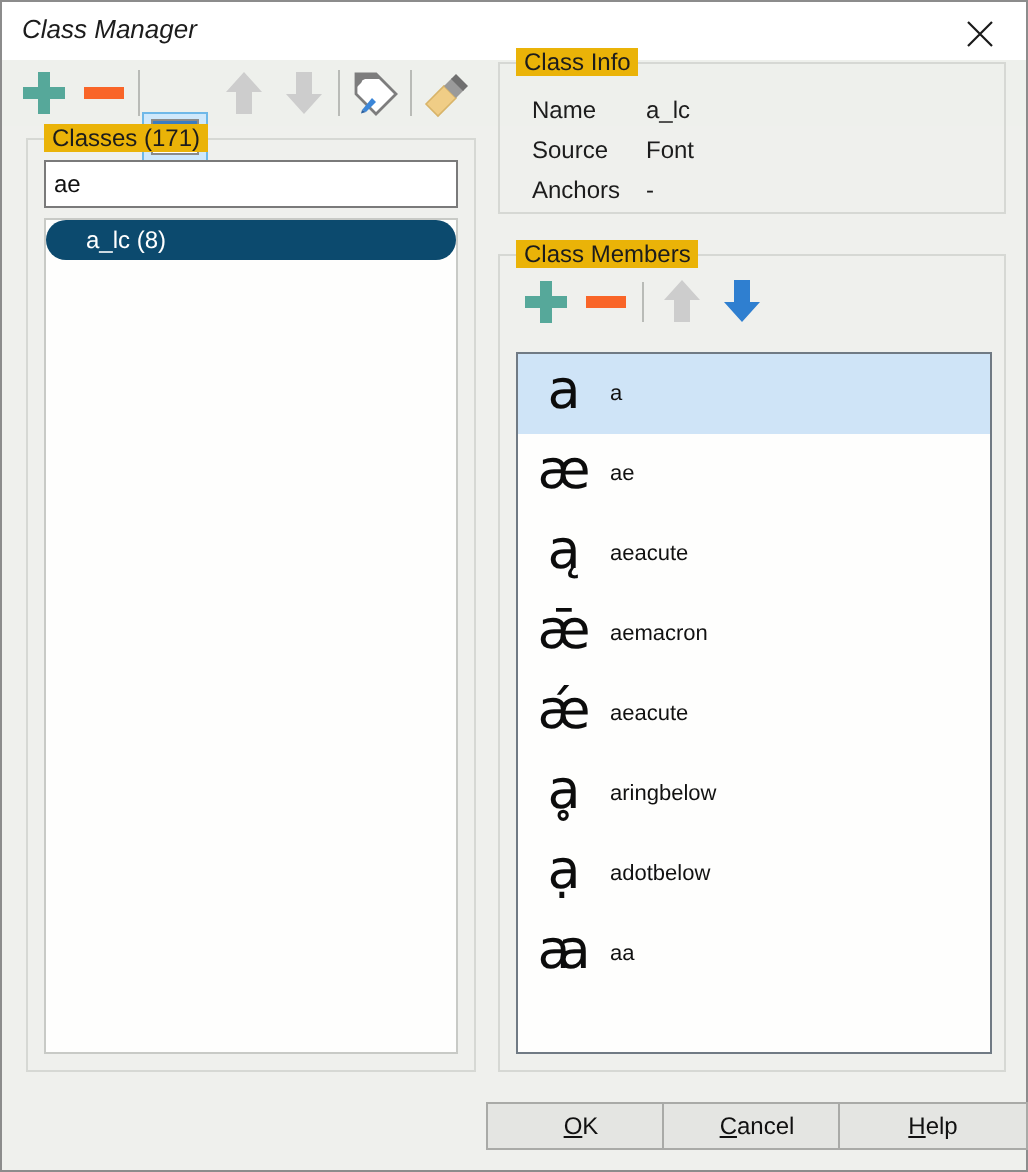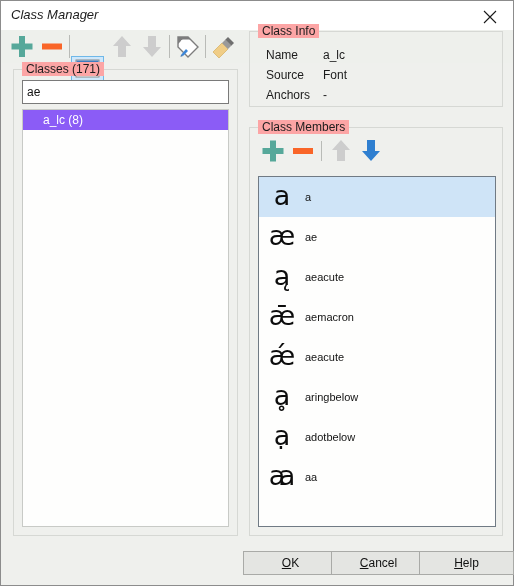--- a/index.html
+++ b/index.html
@@ -33,41 +33,41 @@
   }
   .tb-btn{position:absolute;top:2px;width:30px;height:29px;}
   .tb-sep{position:absolute;top:5px;width:1px;height:23px;background:#b9bbb7;}
   .tb-toggle{
     position:absolute;top:26px;width:33px;height:25px;
     background:#cfe8fb;border:1px solid #6fb8e8;box-sizing:border-box;
   }
   
   .group{position:absolute;border:1px solid #d6d8d4;box-sizing:border-box;}
   .group > .glabel{
-    position:absolute;top:-8px;left:8px;background:#fca5a5;
+    position:absolute;top:-8px;left:8px;background:#eab308;
     padding:0 4px;font-size:12px;color:#1c1c1c;white-space:nowrap;
   }
   
   #classes-group{left:12px;top:68px;width:225px;height:467px;}
   .search-input{
     position:absolute;left:8px;top:10px;width:207px;height:24px;
     box-sizing:border-box;border:1px solid #7a7a7a;background:#fff;
     font-family:"Liberation Sans",sans-serif;font-size:12px;
     color:#111;padding:0 4px;outline:none;
   }
   .class-list{
     position:absolute;left:8px;top:39px;width:207px;height:418px;
     box-sizing:border-box;border:1px solid #c8cac6;background:#fefefd;
     overflow:hidden;
   }
   .class-item{
     height:20px;line-height:20px;padding:0 0 0 20px;font-size:12px;
     color:#111;white-space:nowrap;
   }
-  .class-item.sel{background:#8b5cf6;color:#ffffff;}
+  .class-item.sel{background:#0c4a6e;color:#ffffff;border-radius:10px;}
   
   #info-group{left:248px;top:30px;width:254px;height:76px;}
   .info-row{position:absolute;left:8px;font-size:12px;color:#1c1c1c;white-space:nowrap;}
   .info-key{position:absolute;left:8px;}
   .info-val{position:absolute;left:65px;}
   
   #members-group{left:248px;top:126px;width:254px;height:409px;padding-left:29px;}
   .mb-btn{position:absolute;top:10px;width:30px;height:26px;}
   .mb-sep{position:absolute;top:13px;width:1px;height:20px;background:#b9bbb7;}
   .member-list{

